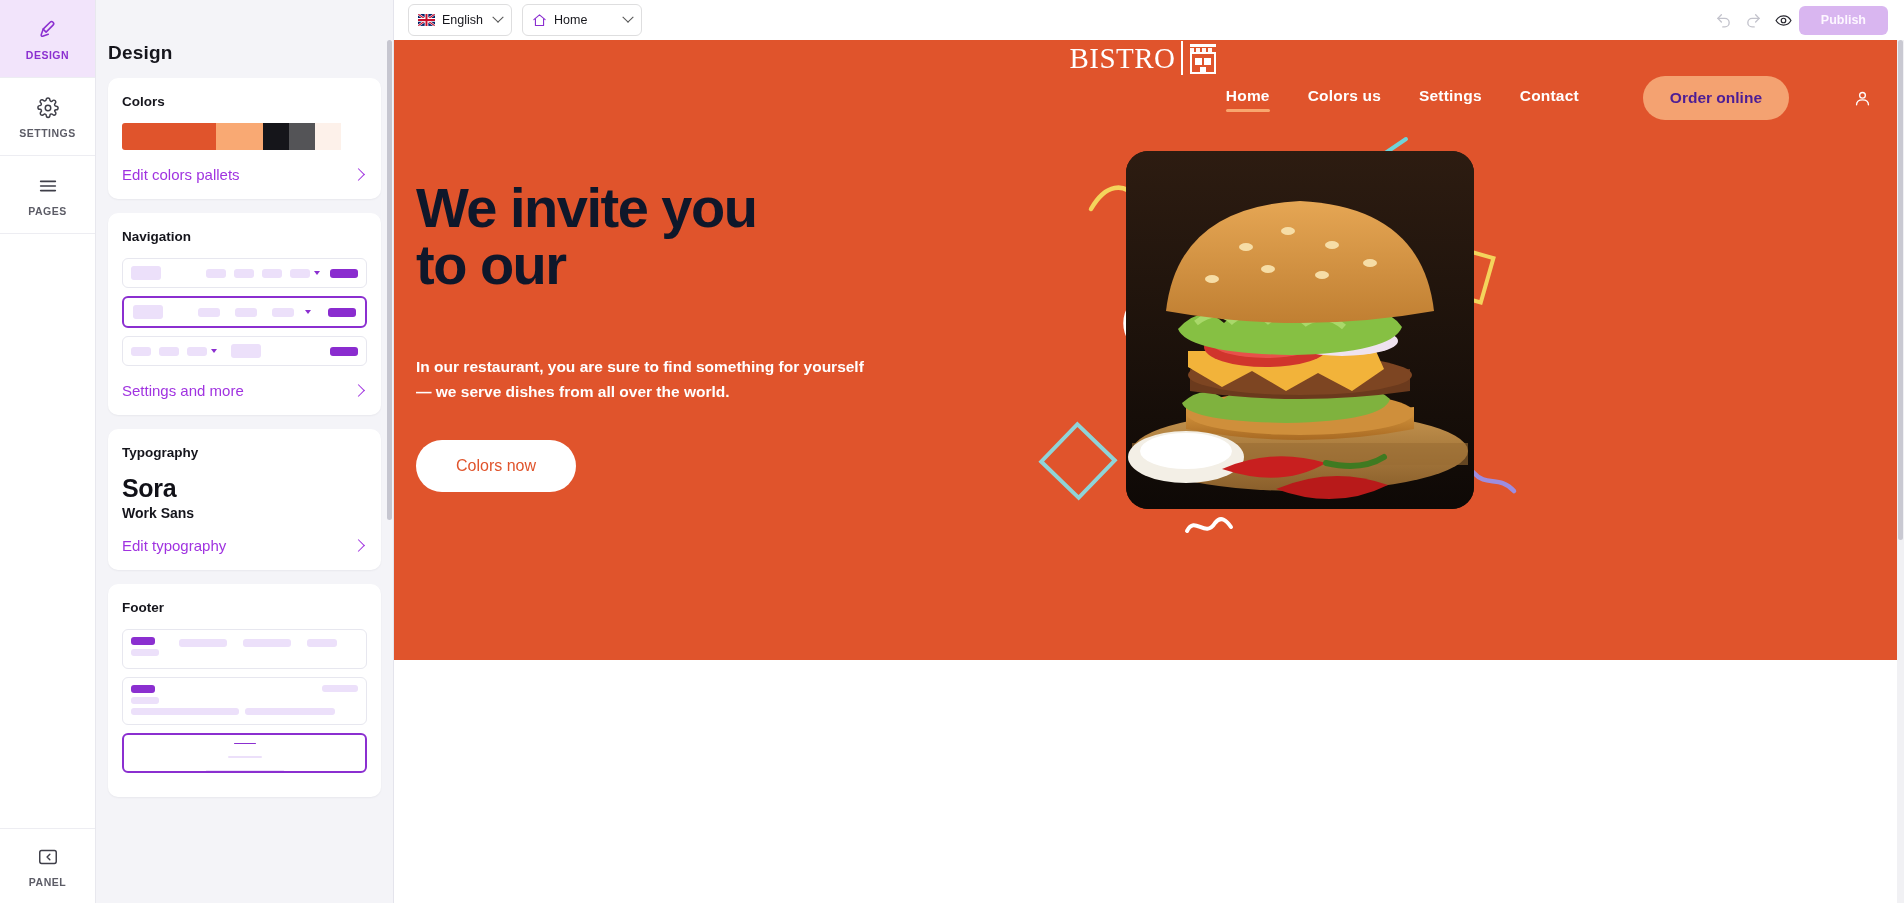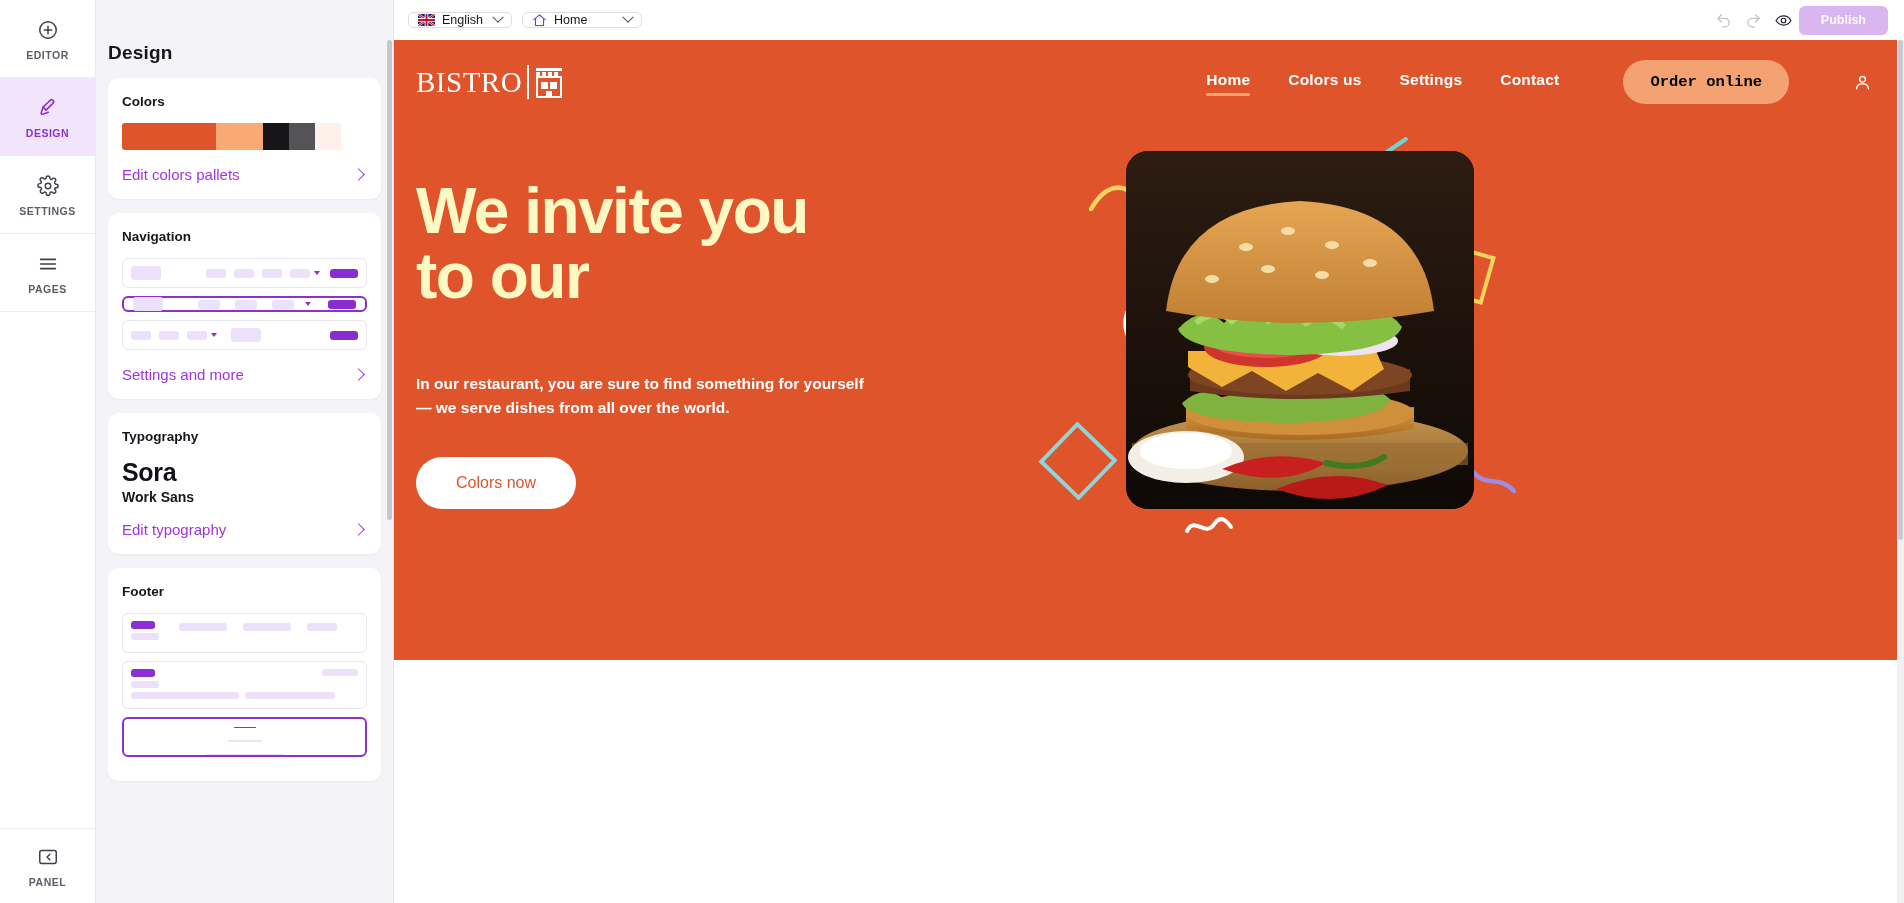--- a/index.html
+++ b/index.html
@@ -86,21 +86,21 @@
   .caret { width: 0; height: 0; border-left: 3.5px solid transparent; border-right: 3.5px solid transparent; border-top: 4px solid #8b2fd0; margin-left: 4px; }
   .spacer { flex: 1; }
 
   
   .stage { flex: 1; position: relative; background: #ffffff; }
   .topbar {
     height: 40px; display: flex; align-items: center; gap: 10px;
     padding: 0 16px 0 14px; background: #fff; position: relative;
   }
   .sel {
-    height: 16px; min-width: 104px; border: 1px solid #dededf;
+    height: 32px; min-width: 104px; border: 1px solid #dededf;
     border-radius: 6px; background: #fff; display: flex; align-items: center;
     gap: 7px; padding: 0 9px; cursor: pointer; font-size: 12.5px; color: #17171d;
   }
   .sel .dd { width: 8px; height: 8px; border-right: 1.6px solid #555; border-bottom: 1.6px solid #555; transform: rotate(45deg) translate(-2px,-2px); margin-left: auto; }
   .flag { width: 17px; height: 12px; flex: none; border-radius: 1px; overflow: hidden; display: block; }
   .home-ico svg { width: 15px; height: 15px; display: block; }
   .top-right { margin-left: auto; display: flex; align-items: center; }
   .ticon { width: 30px; height: 30px; display: flex; align-items: center; justify-content: center; border-radius: 6px; cursor: pointer; }
   .ticon svg { width: 17px; height: 17px; display: block; }
   .publish {
@@ -111,50 +111,50 @@
 
   
   .site {
     position: absolute; left: 0; right: 0; top: 40px; bottom: 0;
     background: #fff; overflow: hidden;
   }
   .hero {
     height: 620px; background: #e0542c; position: relative; overflow: hidden;
   }
   .site-nav {
-    display: flex; align-items: center; height: 84px; padding: 0 32px 0 22px;
+    display: flex; align-items: center; height: 84px; padding: 0 32px 0 22px; flex-direction: column;
   }
   .logo { display: flex; align-items: center; gap: 0px; }
   .logo-txt {
     font-size: 29px; font-weight: 400; color: #fff; letter-spacing: .5px;
     font-family: "Liberation Serif", serif;
   }
   .logo-bar { width: 2px; height: 34px; background: #fff; margin: 0 4px 0 5px; }
   .logo-ico svg { width: 32px; height: 36px; display: block; }
   .nav-links { display: flex; align-items: center; gap: 38px; margin-left: auto; }
   .nav-link {
     font-size: 15.5px; color: #ffffff; font-weight: 600; cursor: pointer;
     position: relative; padding-bottom: 5px; letter-spacing: .2px;
   }
   .nav-link.active::after {
     content: ""; position: absolute; left: 0; right: 0; bottom: -2px;
     height: 3px; background: #f8a66e; border-radius: 2px;
   }
   .order-online {
-    background: #f4a271; color: #000000; border: none; cursor: pointer;
+    background: #f4a271; color: #4c1d95; border: none; cursor: pointer;
     font-size: 15.5px; font-weight: 700; padding: 13px 27px; border-radius: 30px;
-    font-family: Liberation Mono, monospace; margin-left: 26px;
+    font-family: Liberation Sans, sans-serif; margin-left: 26px;
   }
   .user-ico { margin-left: 26px; cursor: pointer; }
   .user-ico svg { width: 19px; height: 19px; display: block; }
 
   .hero-body { display: flex; padding: 55px 0 0 22px; position: relative; }
   .hero-left { width: 520px; flex: none; }
   .hero-h1 {
-    font-size: 64px; line-height: 1.02; font-weight: 700; color: #fef9c3;
+    font-size: 56px; line-height: 1.02; font-weight: 700; color: #0f172a;
     letter-spacing: -1.5px;
   }
   .hero-p {
     margin-top: 62px; font-size: 15.5px; line-height: 1.58; color: #fff;
     font-weight: 600; max-width: 455px;
   }
   .order-now {
     margin-top: 36px; background: #fff; color: #e0542c; border: none;
     cursor: pointer; font-size: 16px; padding: 17px 40px; border-radius: 40px;
     font-family: inherit; font-weight: 400;
@@ -173,29 +173,20 @@
   .vsb-thumb { position: absolute; top: 0; left: 1px; width: 5px; height: 500px; background: #c9c9d2; border-radius: 3px; }
   .panel-sb { position: absolute; right: 1px; top: 40px; width: 5px; height: 480px; background: #c6c6d0; border-radius: 3px; }
 </style>
 </head>
 <body>
 
 <div class="app">
 
   <div class="rail">
 
-    <div class="rail-item">
-      <span class="rail-ico">
-        <svg viewBox="0 0 24 24" fill="none" stroke="#3e3e48" stroke-width="1.6">
-          <circle cx="12" cy="12" r="9"></circle>
-            <path d="M12 8v8M8 12h8" stroke-linecap="round"></path>
-        </svg>
-      </span>
-      <span class="rail-label">EDITOR</span>
-    </div>
 
     <div class="rail-item active">
       <span class="rail-ico">
         <svg viewBox="0 0 24 24" fill="none" stroke="#8b2fd0" stroke-width="1.7" stroke-linecap="round" stroke-linejoin="round">
           <path d="M17.5 3.5c1 1 1 2.2 0 3.2l-7.6 7.6-3.2-3.2 7.6-7.6c1-1 2.2-1 3.2 0z"></path>
           <path d="M6.7 11.1 4.6 17.3c-.3.9.6 1.8 1.5 1.5l6.2-2.1"></path>
         </svg>
       </span>
       <span class="rail-label">DESIGN</span>
     </div>

